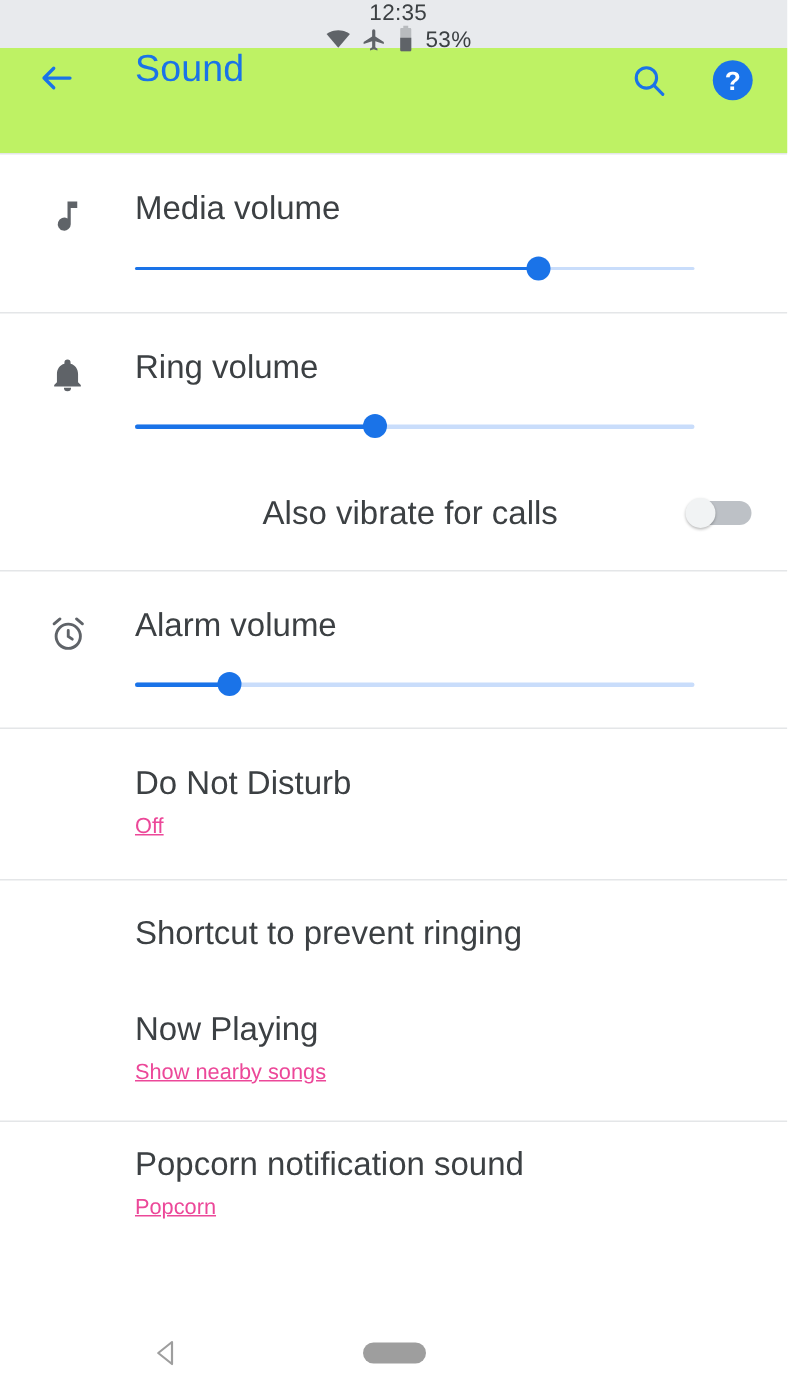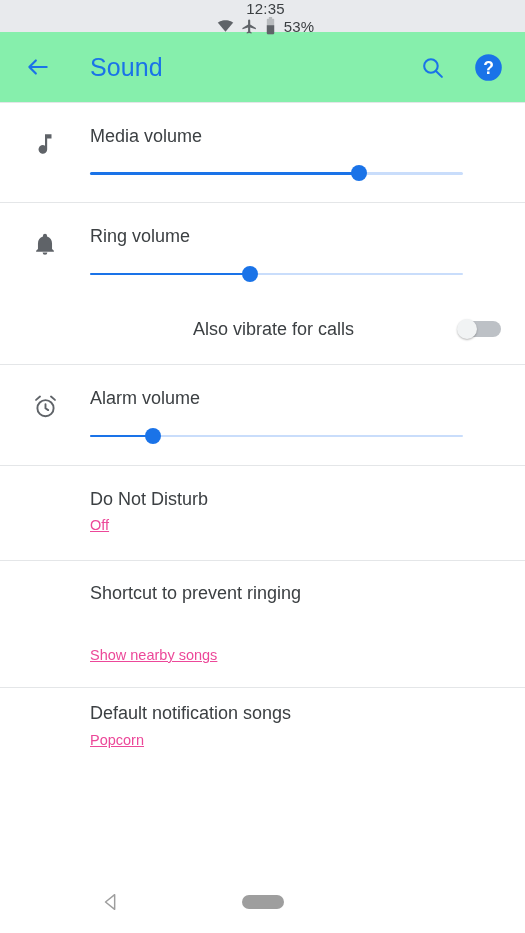--- a/index.html
+++ b/index.html
@@ -35,23 +35,23 @@
   .status-pct {
     font-size:15px;
     color:#3c4043;
     letter-spacing:0.2px;
     margin-left:1px;
   }
 
   
   .toolbar {
     height:70px;
-    background:#86efac;
-    display:flex;
-    align-items:center;
+    background:#bef264;
+    display:flex;
+    align-items:flex-start;
     padding:0 16px 0 18px;
   }
   .tb-back {
     width:40px; height:40px;
     display:flex; align-items:center; justify-content:center;
     flex:0 0 auto;
     cursor:pointer;
   }
   .tb-title {
     font-size:25px;
@@ -98,21 +98,21 @@
     justify-content:center;
     align-items:flex-start;
   }
 
   .row-body {
     flex:1 1 auto;
     padding-right:24px;
   }
 
   .row-title {
-    font-size:18px;
+    font-size:22px;
     color:#3c4043;
     line-height:1.3;
   }
   .row-sub {
     font-size:14.5px;
     color:#ec4899;
     line-height:1.35;
     margin-top:5px;
     text-decoration:underline;
   }
@@ -338,31 +338,32 @@
   <div class="row text-row" style="padding-top:21px;padding-bottom:22px;">
     <div class="row-icon"></div>
     <div class="row-body">
       <div class="row-title">Shortcut to prevent ringing</div>
     </div>
   </div>
 
   <div class="row text-row" style="padding-top:14px;padding-bottom:22px;">
     <div class="row-icon"></div>
     <div class="row-body">
+      <div class="row-title">Now Playing</div>
       <div class="row-sub">Show nearby songs</div>
     </div>
   </div>
 
   <div class="divider"></div>
 
 
   <div class="row text-row" style="padding-top:14px;padding-bottom:22px;">
     <div class="row-icon"></div>
     <div class="row-body">
-      <div class="row-title">Default notification songs</div>
+      <div class="row-title">Popcorn notification sound</div>
       <div class="row-sub">Popcorn</div>
     </div>
   </div>
 
 </div>
 
 <div class="navbar">
   <div class="nav-back">
     <svg width="22" height="22" viewBox="0 0 24 24">
       <path fill="none" stroke="#9e9e9e" stroke-width="1.6" stroke-linejoin="round" d="M16 4 6 12l10 8z"></path>

